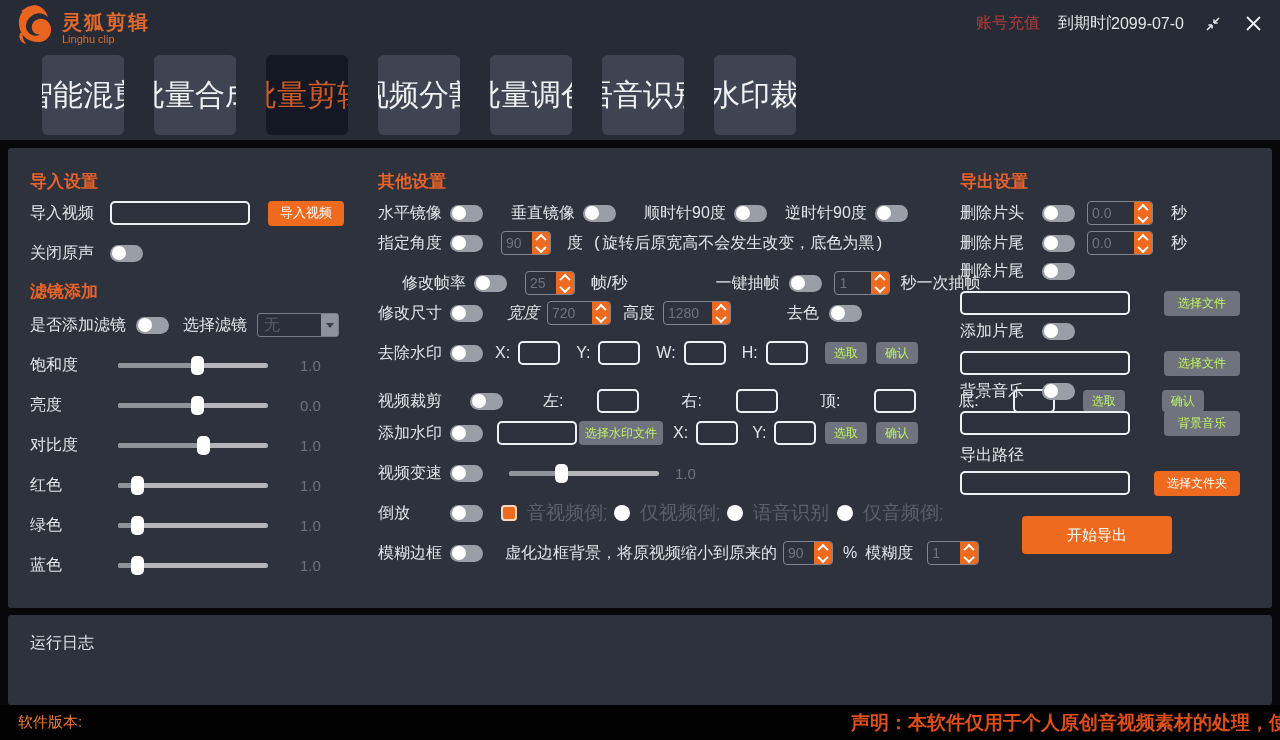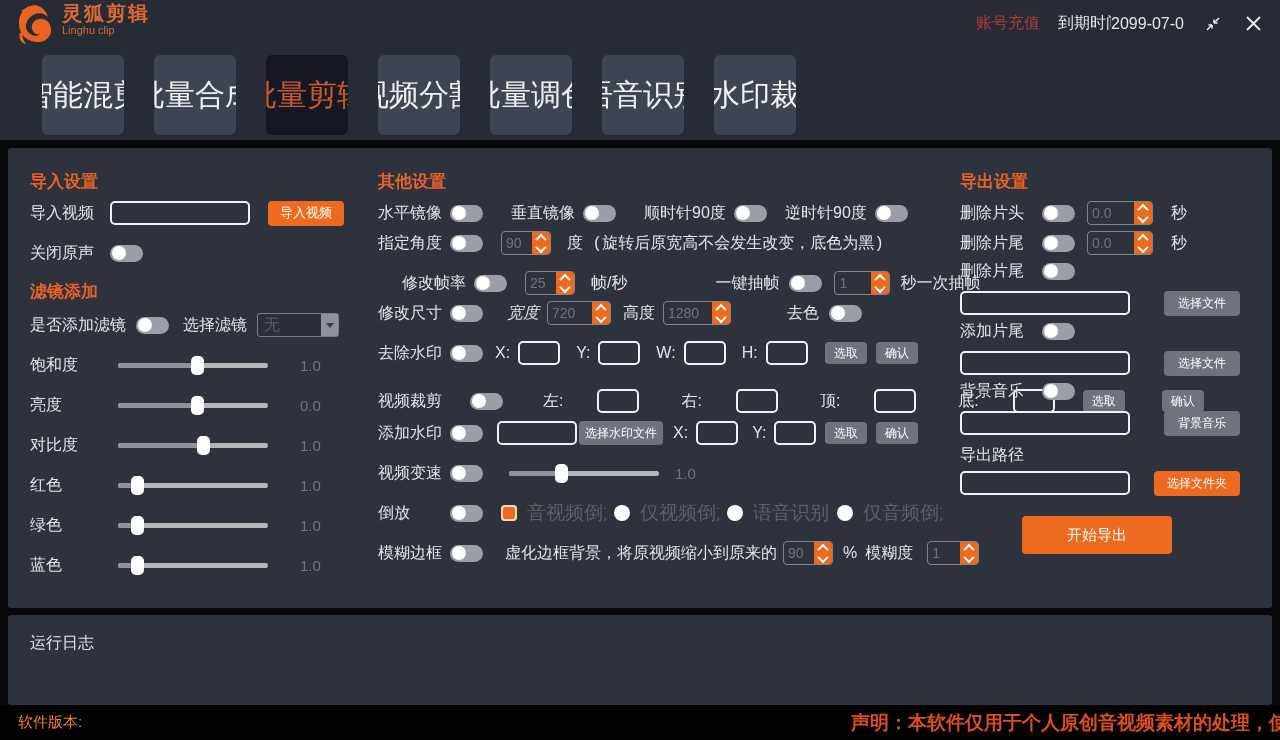--- a/index.html
+++ b/index.html
@@ -5,21 +5,21 @@
   html,body{margin:0;padding:0;}
   body{
     width:1280px;height:740px;background:#08080b;overflow:hidden;
     font-family:"Liberation Sans","DejaVu Sans",sans-serif;
     -webkit-font-smoothing:antialiased;position:relative;color:#e7e9ec;
   }
   .abs{position:absolute;}
   
   .header{position:absolute;left:0;top:0;width:1280px;height:140px;background:#272b35;}
   .topline{position:absolute;left:0;top:0;width:1280px;height:47px;display:flex;align-items:center;}
-  .logo-wrap{display:flex;align-items:flex-start;margin-left:16px;}
+  .logo-wrap{display:flex;align-items:flex-end;margin-left:16px;}
   .logo-txt{margin-left:8px;line-height:1;}
   .app-title{color:#e06a2e;font-size:20px;font-weight:bold;letter-spacing:2px;}
   .app-sub{color:#d96a30;font-size:11px;margin-top:2px;}
   .top-right{margin-left:auto;display:flex;align-items:center;gap:18px;padding-right:16px;}
   .recharge{color:#b23a3a;font-size:16px;cursor:pointer;}
   .expiry{color:#e3e5e9;font-size:16px;display:flex;align-items:center;}
   .expiry .clip{display:inline-block;width:5px;overflow:hidden;white-space:nowrap;vertical-align:bottom;}
   .winbtn{display:flex;align-items:center;justify-content:center;width:22px;height:22px;cursor:pointer;}
   
   .tabbar{position:absolute;left:42px;top:55px;display:flex;gap:30px;}
@@ -42,21 +42,21 @@
   .toggle{width:33px;height:17px;border-radius:9px;background:#9a9ea6;position:relative;flex:none;cursor:pointer;}
   .toggle .knob{position:absolute;left:2px;top:1.5px;width:14px;height:14px;border-radius:50%;background:#fff;}
   .ipt{background:transparent;border:2px solid #eef0f3;border-radius:5px;height:18px;flex:none;}
   .ipt-sm{width:34px;height:18px;border-radius:5px;}
   .spinner{display:inline-flex;align-items:stretch;border:1px solid #80858f;border-radius:4px;height:22px;overflow:hidden;flex:none;}
   .spin-val{display:flex;align-items:center;padding:0 4px;color:#6e737d;font-size:14px;}
   .spin-ctrl{width:18px;background:#ed6a1f;display:flex;flex-direction:column;align-items:center;justify-content:center;gap:3px;cursor:pointer;}
   .chev{width:6px;height:6px;border-left:2px solid #fff;border-top:2px solid #fff;}
   .chev.up{transform:rotate(45deg) translate(1px,1px);}
   .chev.dn{transform:rotate(225deg) translate(1px,1px);}
-  .btn{border:none;border-radius:4px;color:#ffffff;font-size:12px;display:flex;align-items:center;justify-content:center;cursor:pointer;flex:none;font-family:inherit;}
+  .btn{border:none;border-radius:4px;color:#bef264;font-size:12px;display:flex;align-items:center;justify-content:center;cursor:pointer;flex:none;font-family:inherit;}
   .btn-gray{background:#6f737d;}
   .btn-orange{background:#ed6a1f;color:#fff;}
   .track{position:relative;width:150px;height:5px;border-radius:3px;background:#b3b5b9;flex:none;cursor:pointer;}
   .track .fill{position:absolute;left:0;top:0;height:5px;border-radius:3px;background:#90939a;}
   .track .handle{position:absolute;top:-7px;width:13px;height:19px;margin-left:-7px;border-radius:5px;background:#fff;cursor:pointer;}
   .dropdown{display:inline-flex;align-items:stretch;width:80px;height:22px;border:1px solid #767b85;border-radius:3px;background:#2b2f39;flex:none;}
   .dd-val{flex:1;display:flex;align-items:center;padding-left:6px;color:#595e68;font-size:16px;}
   .dd-caret{width:17px;background:#8d929c;display:flex;align-items:center;justify-content:center;}
   .dd-caret i{width:0;height:0;border-left:4px solid transparent;border-right:4px solid transparent;border-top:5px solid #3a3e47;}
   .radio{width:16px;height:16px;border-radius:50%;background:#fff;flex:none;cursor:pointer;}

